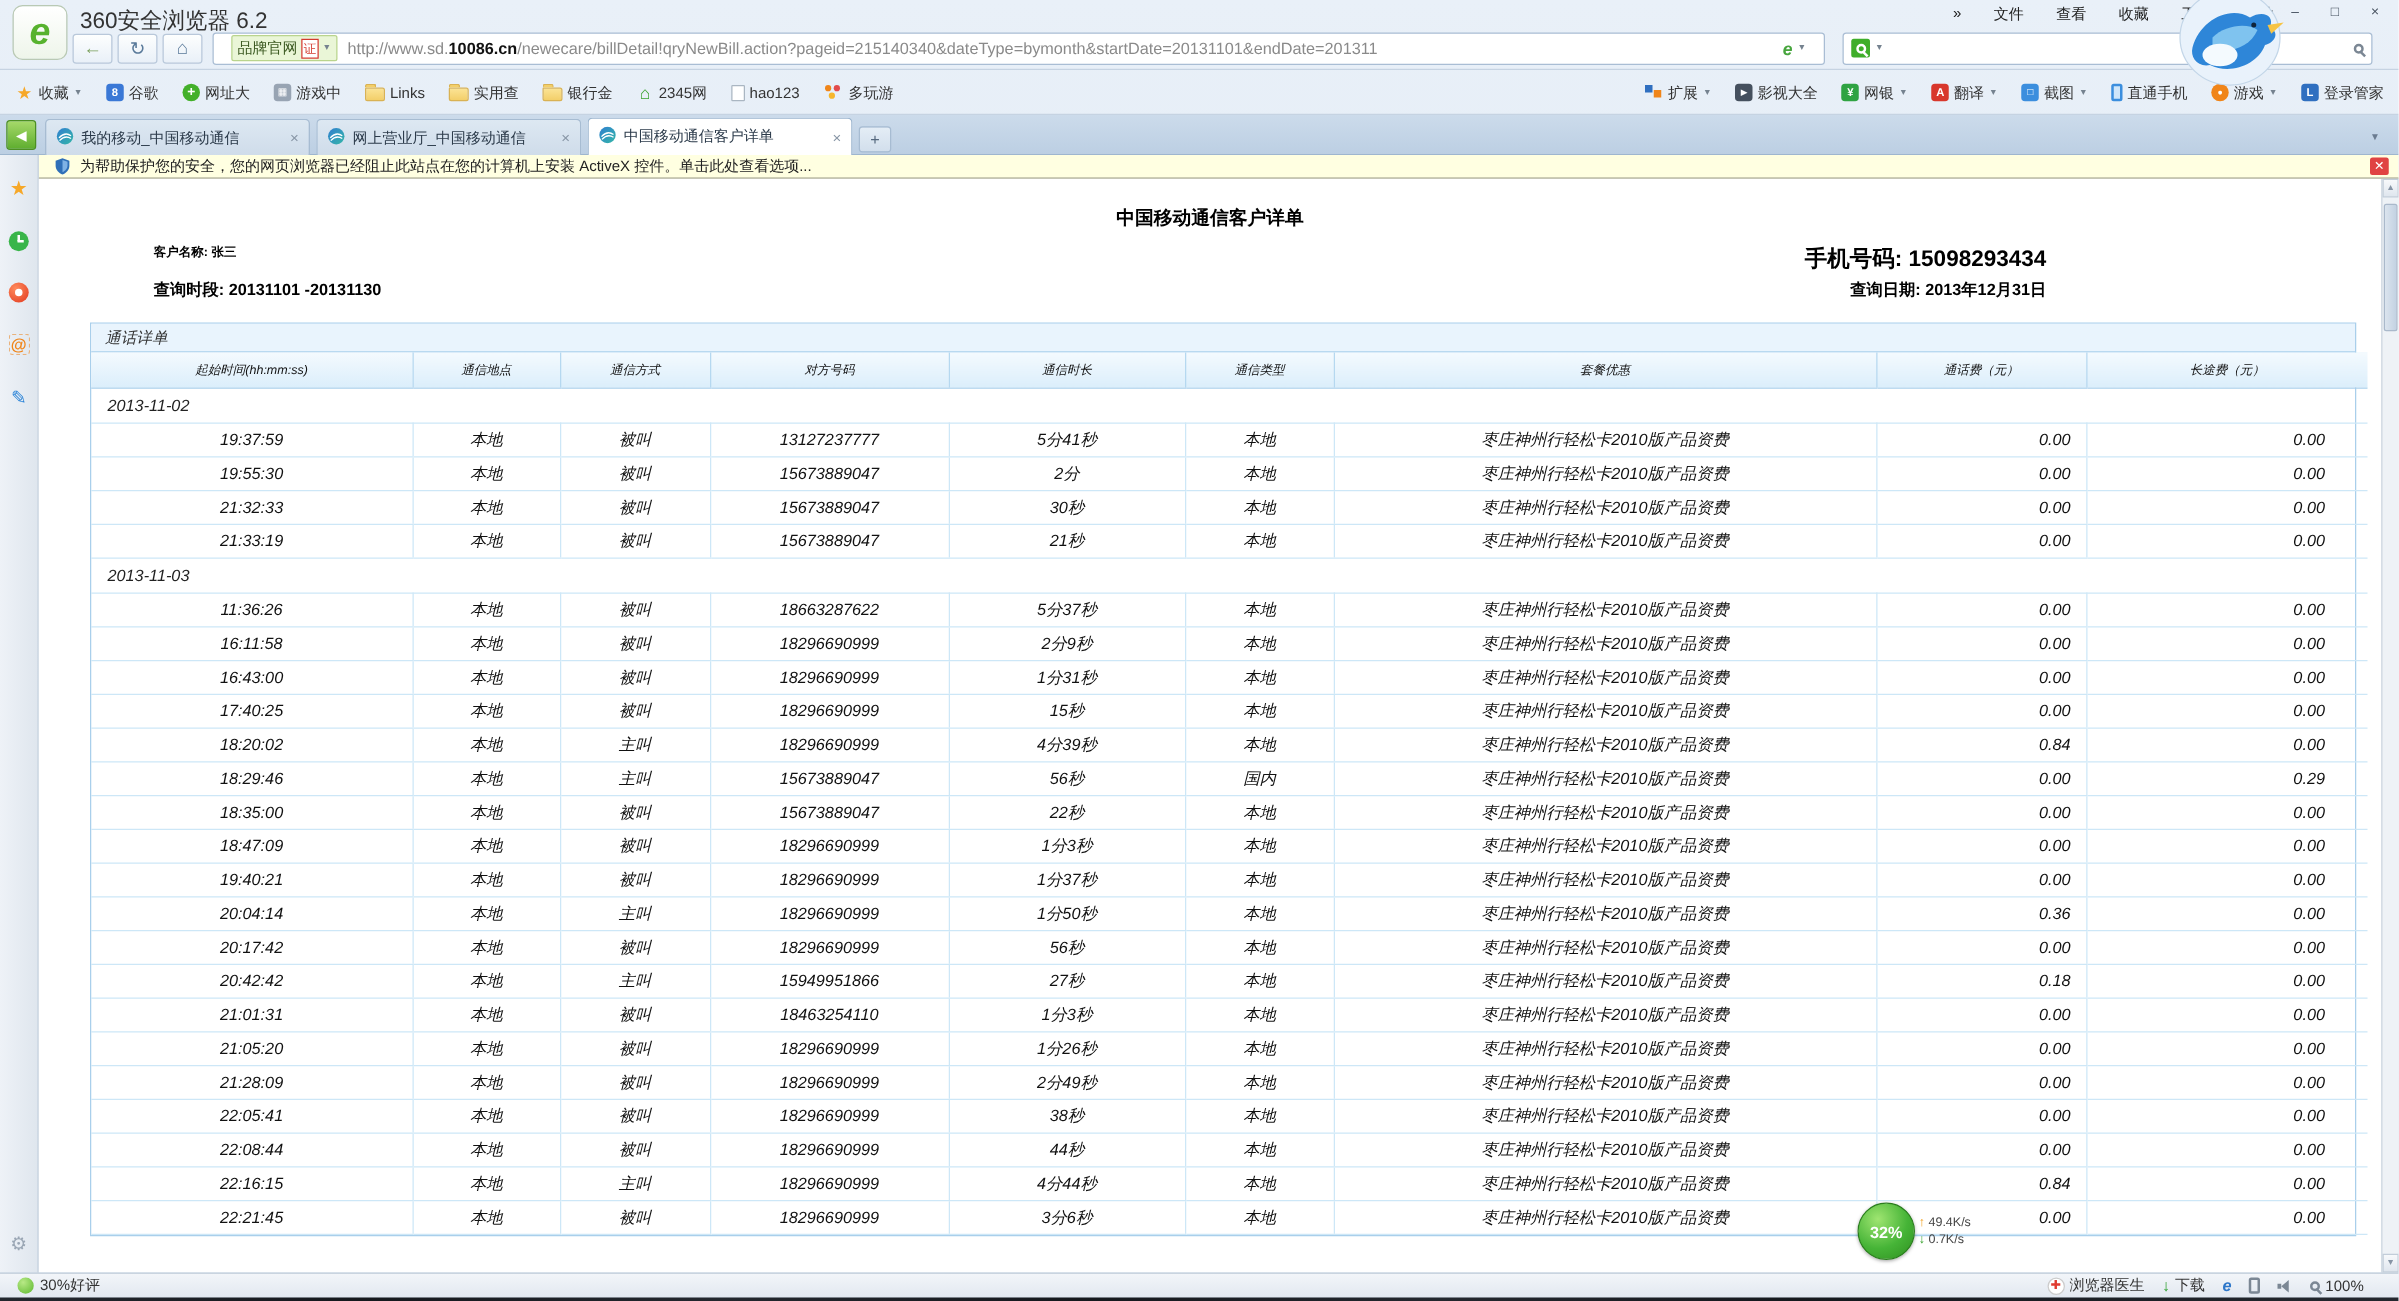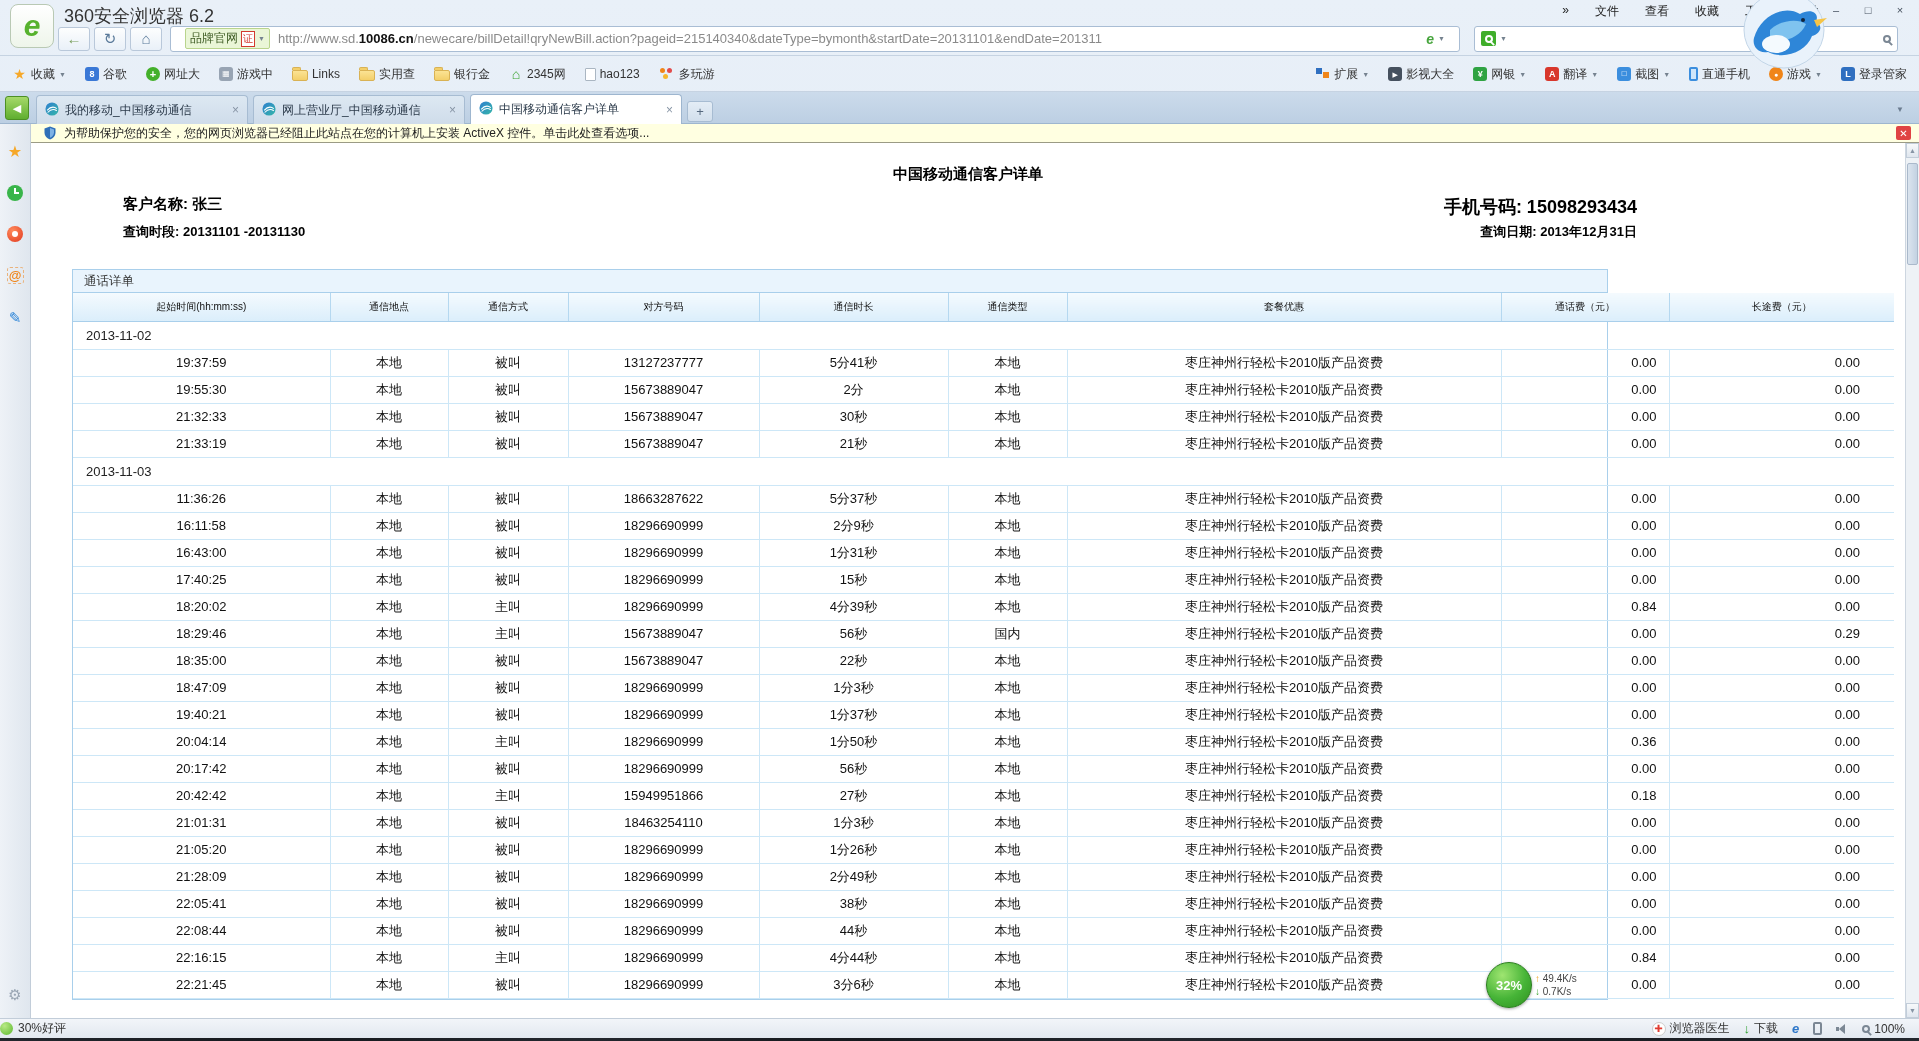--- a/index.html
+++ b/index.html
@@ -123,26 +123,26 @@
   .sic-at { color:#f08519; font-weight:bold; font-size:13px; border:1px dashed #e9b27c; border-radius:3px;
     width:17px; height:17px; display:flex; align-items:center; justify-content:center; }
   .sic-pen { color:#2f86d8; }
   .sic-gear { color:#9aa6b4; margin-top:auto; margin-bottom:-6px; }
   .gear-slot { margin-top:auto; margin-bottom:14px; }
 
   
   .content { position:absolute; top:143px; left:31px; right:14px; bottom:23px; background:#fff; overflow:hidden; }
   .page-title { position:absolute; top:22px; left:0; right:0; text-align:center;
     font-size:15px; font-weight:bold; color:#000; }
-  .hdr-left1 { position:absolute; left:92px; top:52px; font-size:15px; font-weight:bold; }
+  .hdr-left1 { position:absolute; left:92px; top:52px; font-size:10px; font-weight:bold; }
   .hdr-left2 { position:absolute; left:92px; top:80px; font-size:13px; font-weight:bold; }
   .hdr-right1 { position:absolute; right:268px; top:52px; font-size:18px; font-weight:bold; }
   .hdr-right2 { position:absolute; right:268px; top:80px; font-size:13px; font-weight:bold; }
 
-  .bill-table { position:absolute; left:41px; top:126px; width:1536px; border:1px solid #a9cfeb; }
+  .bill-table { position:absolute; left:41px; top:115px; width:1813px; border:1px solid #a9cfeb;font-style:italic; }
   .section-hd { height:23px; line-height:23px; background:#e9f4fd; border-bottom:1px solid #a9cfeb;
     padding-left:11px; font-size:12.5px; color:#333; }
   table { width:100%; border-collapse:collapse; table-layout:fixed; font-size:13px; color:#111; }
   th { height:28px; background:linear-gradient(#f4fafe,#dbeefb); border-left:1px solid #b5d8f0;
     border-bottom:1px solid #a9cfeb; font-weight:normal; font-size:10px; color:#111;margin-top:20px; }
   th:first-child { border-left:none; }
   td { height:27px; border-left:1px solid #cde7f7; border-bottom:1px solid #cde7f7; text-align:center;
     white-space:nowrap; overflow:hidden; }
   td:first-child { border-left:none; }
   tr.group td { text-align:left; padding-left:13px; height:28px; border-left:none; color:#222; }
@@ -154,21 +154,21 @@
     border-left:1px solid #cdd6e0; }
   .sb-btn { position:absolute; left:0; width:13px; height:15px; background:linear-gradient(#f7f9fb,#dfe6ee);
     border:1px solid #c2cdd9; color:#8795a5; font-size:7px; display:flex; align-items:center; justify-content:center; }
   .sb-up { top:0; } .sb-down { bottom:0; }
   .sb-thumb { position:absolute; left:1px; top:20px; width:11px; height:102px;
     background:linear-gradient(90deg,#dbe4ee,#c3d2e2); border:1px solid #aab9cb; border-radius:2px; }
 
   
   .statusbar { position:absolute; left:0; right:0; bottom:3px; height:20px;
     background:linear-gradient(#f2f5f9,#e2e8f0); border-top:1px solid #c2cdd9; display:flex;
-    align-items:center; font-size:12px; color:#333; padding:0 0; }
+    align-items:center; font-size:12px; color:#333; padding:0 14px; }
   .st-left { display:flex; align-items:center; gap:5px; }
   .st-right { margin-left:auto; display:flex; align-items:center; gap:14px; margin-right:14px; }
   .st-item { display:flex; align-items:center; gap:4px; }
   .st-rating { width:13px; height:13px; border-radius:50%;
     background:radial-gradient(circle at 35% 30%,#b8e986,#5cb82e); }
   .st-doctor { width:14px; height:14px; border-radius:50%; background:#fff; border:1px solid #ccc;
     color:#e03c31; font-weight:bold; font-size:10px; display:flex; align-items:center; justify-content:center; }
   .st-down { color:#2ca02c; font-weight:bold; font-size:13px; }
   .st-e { color:#2e77c9; font-weight:bold; font-style:italic; font-size:13px; }
   .st-tablet { width:9px; height:13px; border:2px solid #7b8794; border-radius:2px; }

